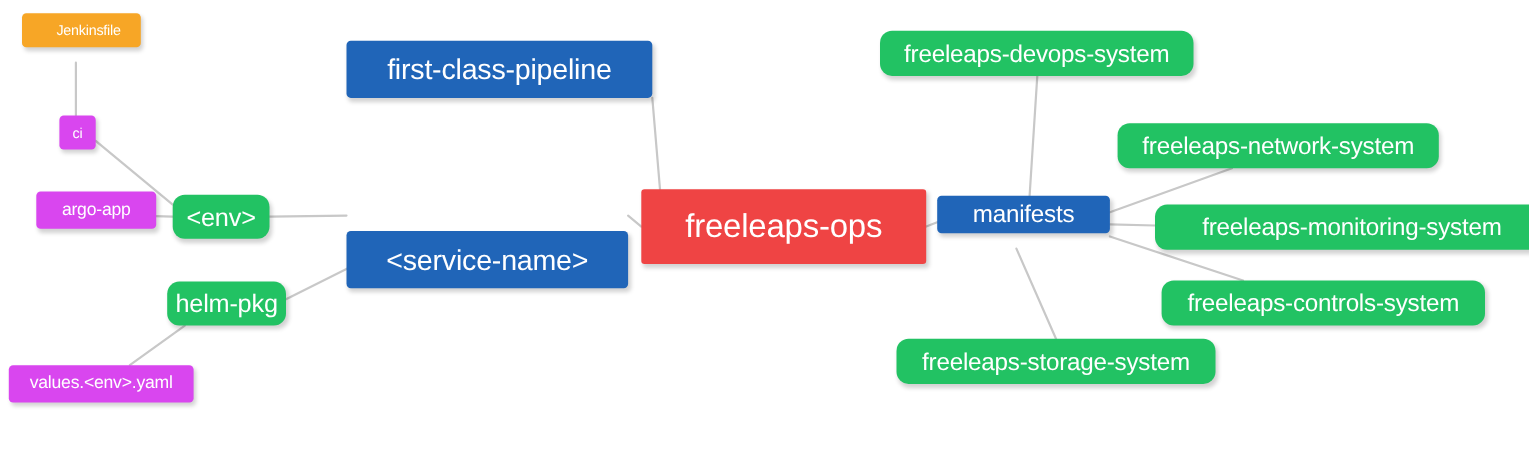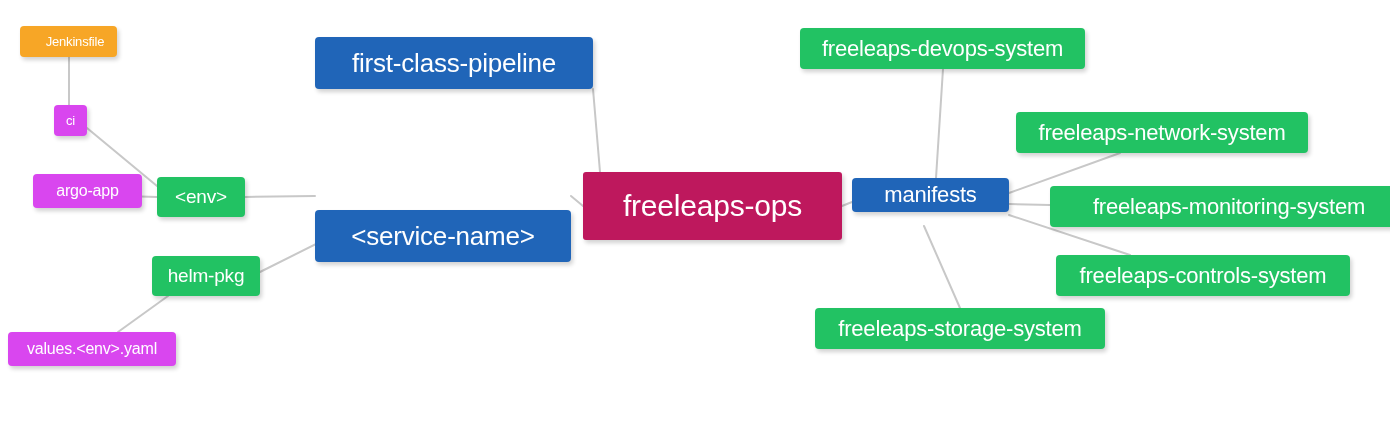--- a/index.html
+++ b/index.html
@@ -33,32 +33,32 @@
     box-sizing: border-box;
     color: #ffffff;
     white-space: nowrap;
     border-radius: 4px;
     box-shadow: 2px 3px 4px rgba(0,0,0,0.18);
     letter-spacing: -0.2px;
     z-index: 2;
     user-select: none;
   }
   .node.root {
-    background: #be185d;
+    background: #ef4444;
     border-radius: 3px;
   }
   .node.blue   { background: #2065b8; }
-  .node.green  { background: #22c263; }
+  .node.green  { background: #22c263; border-radius: 11px; }
   .node.red    { background: #d946ef; }
   .node.orange { background: #f7a626; }
 
   .node.sz-root   { font-size: 30px; }
   .node.sz-l1     { font-size: 26px; }
   .node.sz-l2     { font-size: 22px; }
-  .node.sz-l3     { font-size: 19px; }
+  .node.sz-l3     { font-size: 23px; }
   .node.sz-l4     { font-size: 16px; }
   .node.sz-l5     { font-size: 13px; }
 </style>
 </head>
 <body>
 
 <div id="canvas">
   <svg id="edges" viewBox="0 0 1390 421" xmlns="http://www.w3.org/2000/svg">
       <path d="M 583 206 L 571 196" stroke="#c8c8c8" stroke-width="2" fill="none" stroke-linecap="round"></path>
       <path d="M 600 172 L 593 89" stroke="#c8c8c8" stroke-width="2" fill="none" stroke-linecap="round"></path>
@@ -76,21 +76,21 @@
       <path d="M 924 226 L 960 308" stroke="#c8c8c8" stroke-width="2" fill="none" stroke-linecap="round"></path>
     </svg>
   <div id="nodes-layer">
       <div class="node root sz-root" style="left: 583px; top: 172px; width: 259px; height: 68px;">freeleaps-ops</div>
       <div class="node blue sz-l1" style="left: 315px; top: 170px; width: 256px; height: 52px; margin-top: 40px;">&lt;service-name&gt;</div>
       <div class="node blue sz-l1" style="left: 315px; top: 37px; width: 278px; height: 52px;">first-class-pipeline</div>
       <div class="node blue sz-l2" style="left: 852px; top: 178px; width: 157px; height: 34px;">manifests</div>
       <div class="node green sz-l3" style="left: 157px; top: 177px; width: 88px; height: 40px;">&lt;env&gt;</div>
       <div class="node green sz-l3" style="left: 152px; top: 256px; width: 108px; height: 40px;">helm-pkg</div>
       <div class="node red sz-l5" style="left: 54px; top: 105px; width: 33px; height: 31px;">ci</div>
-      <div class="node orange sz-l5" style="left: 20px; top: 26px; width: 97px; height: 31px; padding-left: 13px;">Jenkinsfile</div>
+      <div class="node orange sz-l5" style="left: 20px; top: 12px; width: 108px; height: 31px; padding-left: 13px;">Jenkinsfile</div>
       <div class="node red sz-l4" style="left: 33px; top: 174px; width: 109px; height: 34px;">argo-app</div>
       <div class="node red sz-l4" style="left: 8px; top: 332px; width: 168px; height: 34px;">values.&lt;env&gt;.yaml</div>
       <div class="node green sz-l2" style="left: 800px; top: 28px; width: 285px; height: 41px;">freeleaps-devops-system</div>
       <div class="node green sz-l2" style="left: 1016px; top: 112px; width: 292px; height: 41px;">freeleaps-network-system</div>
       <div class="node green sz-l2" style="left: 1050px; top: 186px; width: 358px; height: 41px;">freeleaps-monitoring-system</div>
       <div class="node green sz-l2" style="left: 1056px; top: 255px; width: 294px; height: 41px;">freeleaps-controls-system</div>
       <div class="node green sz-l2" style="left: 815px; top: 308px; width: 290px; height: 41px;">freeleaps-storage-system</div>
     </div>
 </div>
 

